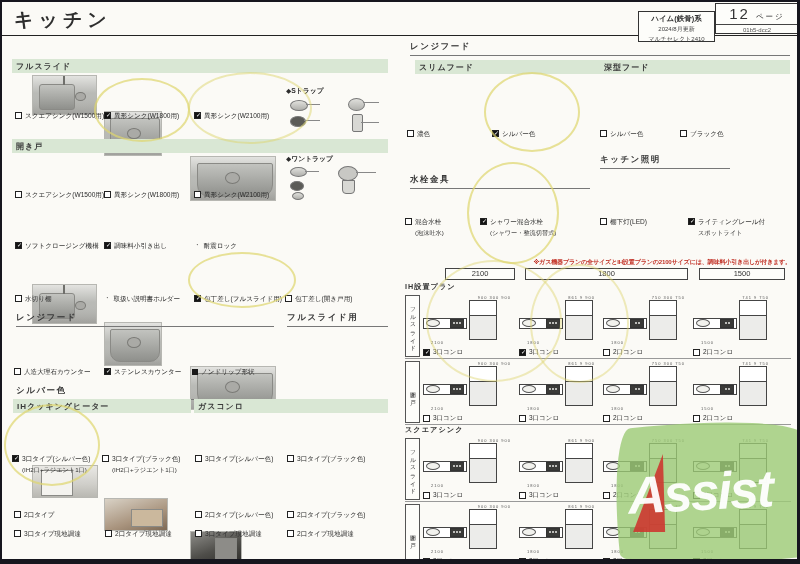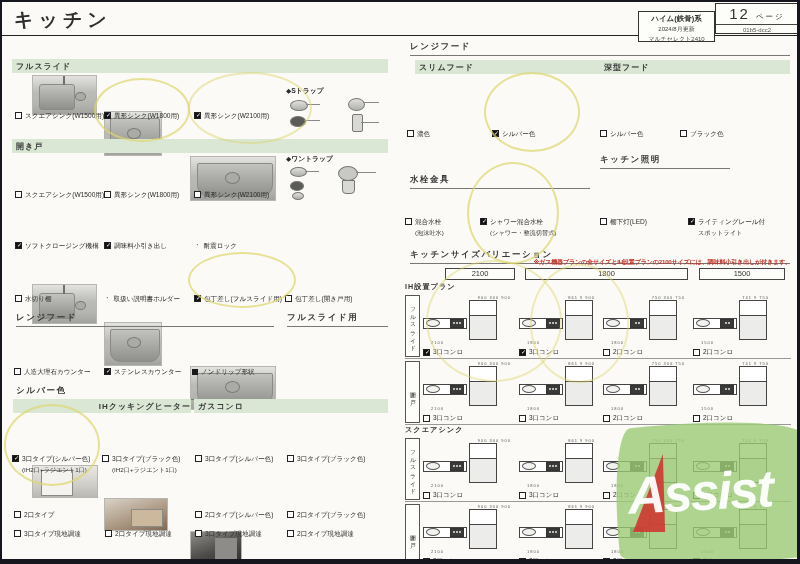--- a/index.html
+++ b/index.html
@@ -231,21 +231,21 @@
   <div class="abs lbl" style="left:102px;top:366px;">
     <span class="cb checked"></span>
     <span>ステンレスカウンター</span>
   </div>
   <div class="abs lbl" style="left:190px;top:366px;">
     <span class="solid-sq"></span>
     <span>ノンドリップ形状</span>
   </div>
 
   <div class="abs sec-title" style="left:14px;top:383px;width:372px;">シルバー色</div>
-  <div class="abs band" style="left:11px;top:397px;width:178px;text-align:right;">IHクッキングヒーター</div>
+  <div class="abs band" style="left:11px;top:397px;width:178px;">IHクッキングヒーター</div>
   <div class="abs band" style="left:192px;top:397px;width:194px;">ガスコンロ</div>
 
   <div class="abs lbl" style="left:10px;top:453px;flex-direction:column;align-items:flex-start;">
     <span class="lbl">
         <span class="cb checked"></span>
       <span>3口タイプ(シルバー色)</span>
       </span>
     <span class="sub" style="margin-left:10px;">(IH2口+ラジエント1口)</span>
   </div>
   <div class="abs lbl" style="left:100px;top:453px;flex-direction:column;align-items:flex-start;">
@@ -337,21 +337,20 @@
     <span>棚下灯(LED)</span>
   </div>
   <div class="abs lbl" style="left:686px;top:216px;flex-direction:column;align-items:flex-start;">
     <span class="lbl">
         <span class="cb checked"></span>
       <span>ライティングレール付</span>
       </span>
     <span class="sub" style="margin-left:10px;">スポットライト</span>
   </div>
 
-  <div class="abs sec-title" style="left:408px;top:247px;width:380px;">キッチンサイズバリエーション</div>
   <div class="abs note-red" style="left:455px;top:256px;width:334px;text-align:right;">※ガス機器プランの全サイズとIH設置プランの2100サイズには、調味料小引き出しが付きます。</div>
   <div class="abs size-head" style="left:443px;top:266px;width:70px;height:12px;">2100</div>
   <div class="abs size-head" style="left:523px;top:266px;width:163px;height:12px;">1800</div>
   <div class="abs size-head" style="left:697px;top:266px;width:86px;height:12px;">1500</div>
 
   <div class="abs" style="left:403px;top:280px;width:386px;">
       <div class="plan-group-title">IH設置プラン</div>
       <div class="plan-row">
         <div class="side-label">フルスライド</div>
         <div class="plan-cell">

